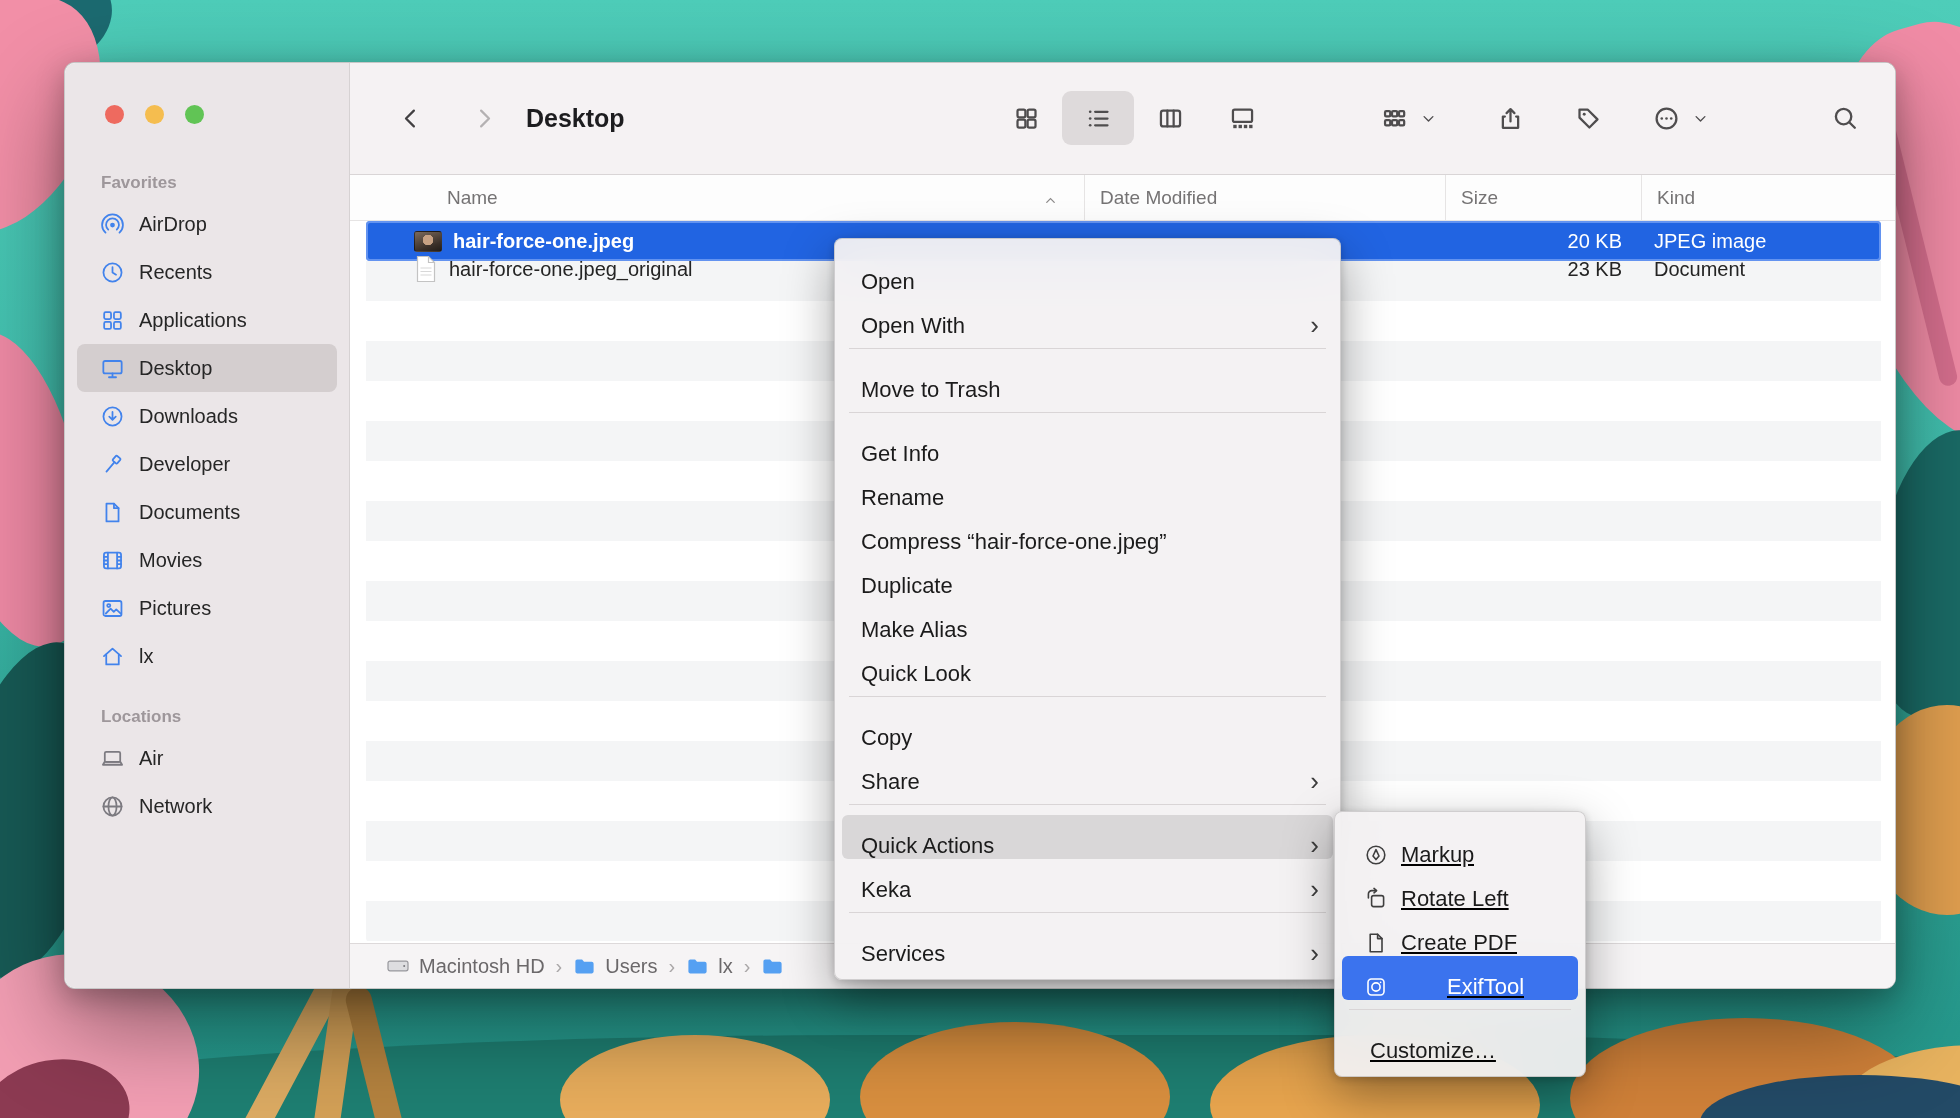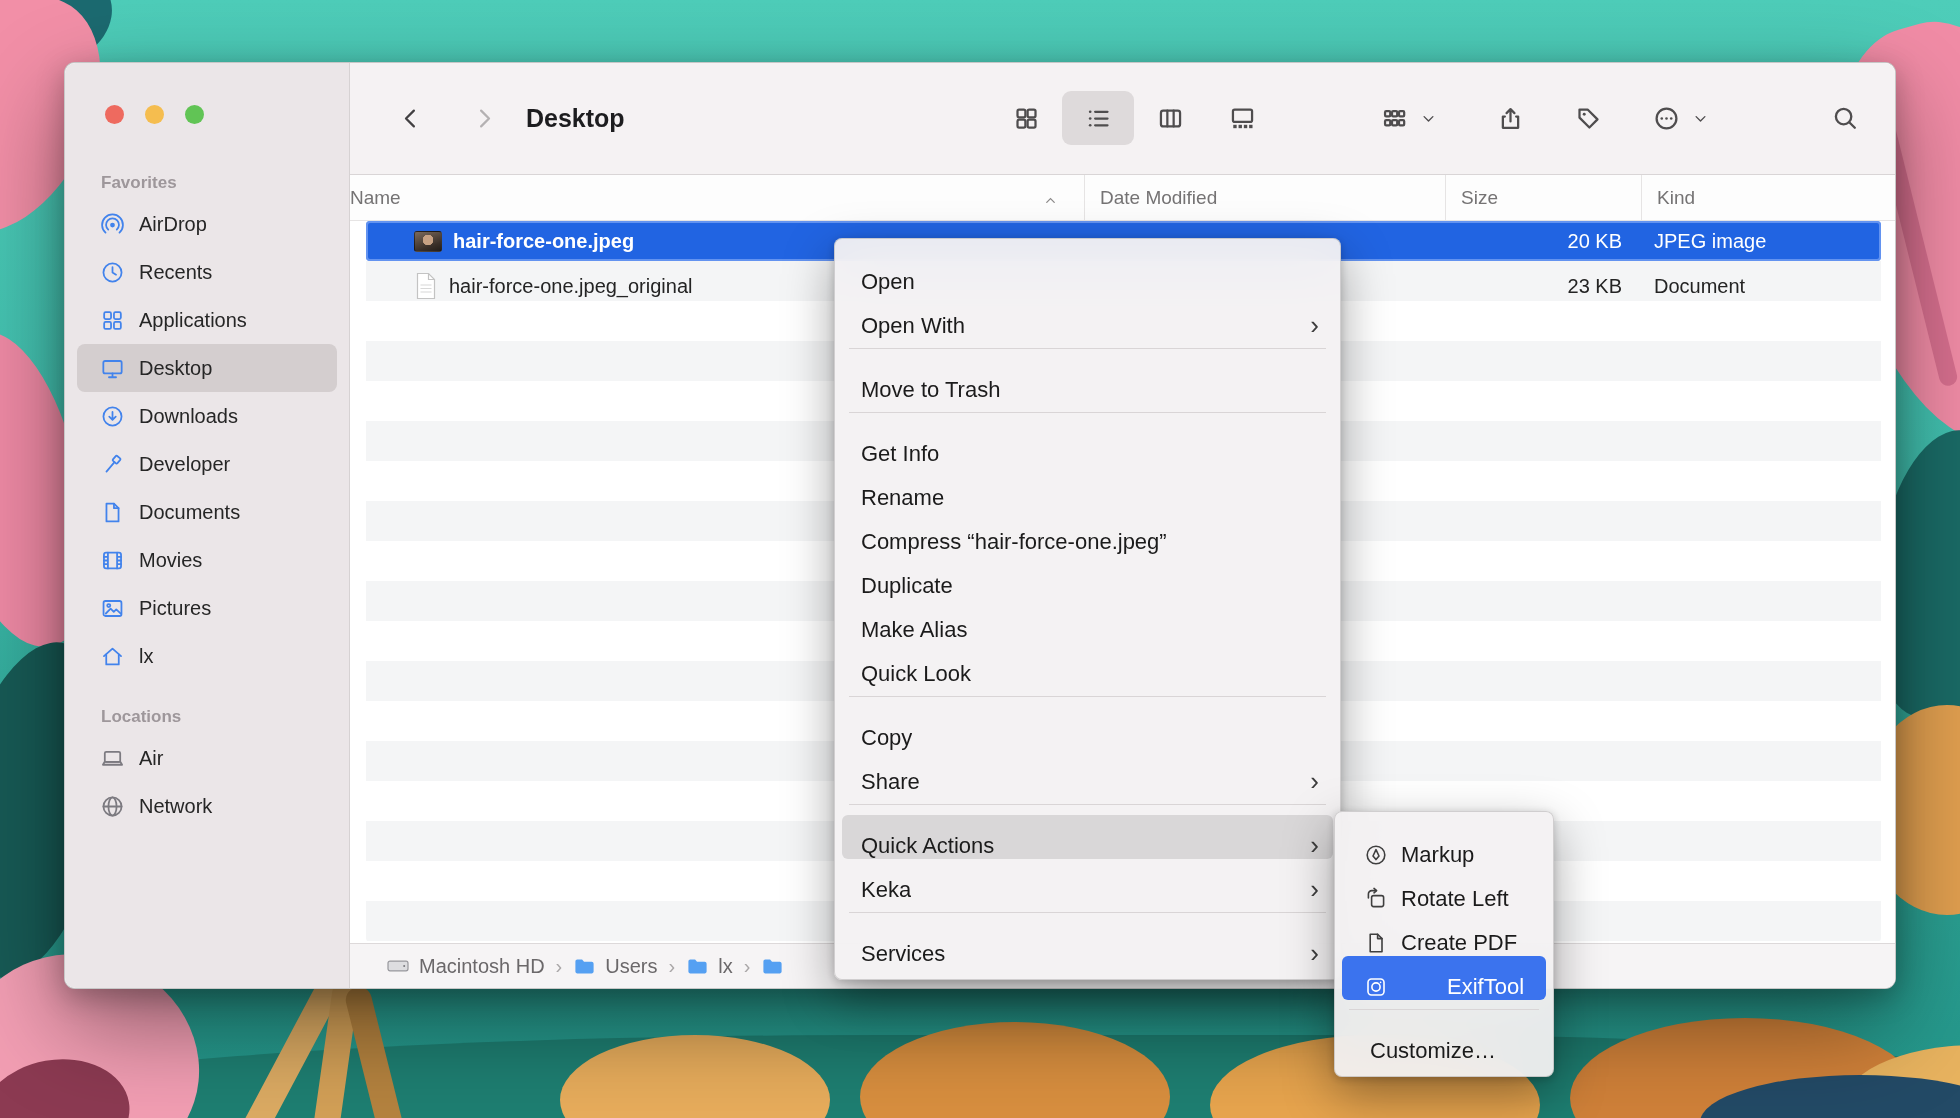--- a/index.html
+++ b/index.html
@@ -69,21 +69,21 @@
   .viewbtn.sel { background:#dedadb; }
   .chev-sm { width:15px; height:15px; margin-left:5px; }
   .chev-sm svg { width:15px; height:15px; stroke-width:2.2; }
   .search-btn svg { width:28px; height:28px; }
 
   
   .colheader { height:46px; flex:none; display:grid; grid-template-columns:734px 361px 196px 1fr;
                background:#fdfdfd; border-bottom:1px solid #e6e4e4; font-size:19px; color:#76747 5; }
   .ch-cell { display:flex; align-items:center; color:#757374; position:relative; }
   .ch-cell + .ch-cell { border-left:1px solid #e6e4e4; }
-  .ch-name { }
+  .ch-name { padding-left:97px; }
   .ch-pad { padding-left:15px; }
   .sort-caret { position:absolute; right:26px; top:16px; }
   .sort-caret svg { width:15px; height:15px; stroke:#8b8989; fill:none; stroke-width:2; stroke-linecap:round; }
 
   
   .rowsarea { flex:1; position:relative; background:#fff; }
   .rows-inner { position:absolute; left:16px; right:14px; top:0; bottom:0; border-radius:5px;
                 background:repeating-linear-gradient(180deg,#ffffff 0 40px,#f4f5f6 40px 80px); }
   .filerow { position:absolute; left:0; right:0; height:40px; display:grid;
              grid-template-columns:718px 361px 196px 1fr; align-items:center; font-size:20px; }
@@ -105,21 +105,21 @@
              display:flex; align-items:center; padding-left:36px; gap:11px;
              font-size:20px; color:#6b686a; white-space:nowrap; overflow:hidden; }
   .pb-item { display:flex; align-items:center; gap:9px; }
   .pb-sep { color:#a9a6a7; font-size:20px; }
 
   
   .menu { position:absolute; z-index:50; background:rgba(243,241,242,.94); backdrop-filter:blur(28px);
           border:1px solid rgba(0,0,0,.15); border-radius:8px; padding:12px 0;
           box-shadow:0 18px 50px rgba(0,0,0,.35), 0 2px 10px rgba(0,0,0,.2); }
   #context-menu { left:834px; top:238px; width:507px; }
-  #qa-submenu { left:1334px; top:811px; width:220px; }
+  #qa-submenu { left:1334px; top:811px; width:252px;text-decoration:underline; }
   .mi { height:44px; margin:0 7px; padding:0 14px 0 19px; border-radius:6px;
         display:flex; align-items:flex-end; font-size:22px; color:#1b1b1b; }
   .mi .mlabel { white-space:nowrap; overflow:hidden; }
   .mi.hl { background:#d9d7d8; }
   .mi.sel { background:#3b73ee; color:#fff;gap:46px; }
   .mi .mchev { margin-left:auto; font-size:26px; color:#3c3c3c; line-height:1; transform:translateY(-1px); }
   .msep { height:1px; background:#d9d5d6; margin:9px 14px 10px; }
   .smi { padding-left:21px; }
   .smi .mic { width:26px; height:26px; margin-right:12px; flex:none;
               display:flex; align-items:center; justify-content:center; }
@@ -430,21 +430,21 @@
         <div class="rows-inner">
           <div class="filerow selected" style="top:0;">
             <div class="fr-name">
               <span class="img-thumb"></span>
               <span>hair-force-one.jpeg</span>
             </div>
             <div class="fr-date"></div>
             <div class="fr-size">20 KB</div>
             <div class="fr-kind">JPEG image</div>
           </div>
-          <div class="filerow row2" style="top:45px;">
+          <div class="filerow row2" style="top:28px;">
             <div class="fr-name">
               <span class="doc-ic">
                 <svg width="24" height="28" viewBox="0 0 24 28">
                     <path d="M3.5 1.5h11l6 6v19h-17z" fill="#ffffff" stroke="#c3c3c3" stroke-width="1.2"></path>
                     <path d="M14.5 1.5v6h6" fill="none" stroke="#c3c3c3" stroke-width="1.2"></path>
                     <path d="M6.5 13h11M6.5 16.5h11M6.5 20h11" stroke="#d8d8d8" stroke-width="1.2"></path>
                   </svg>
               </span>
               <span>hair-force-one.jpeg_original</span>
             </div>

